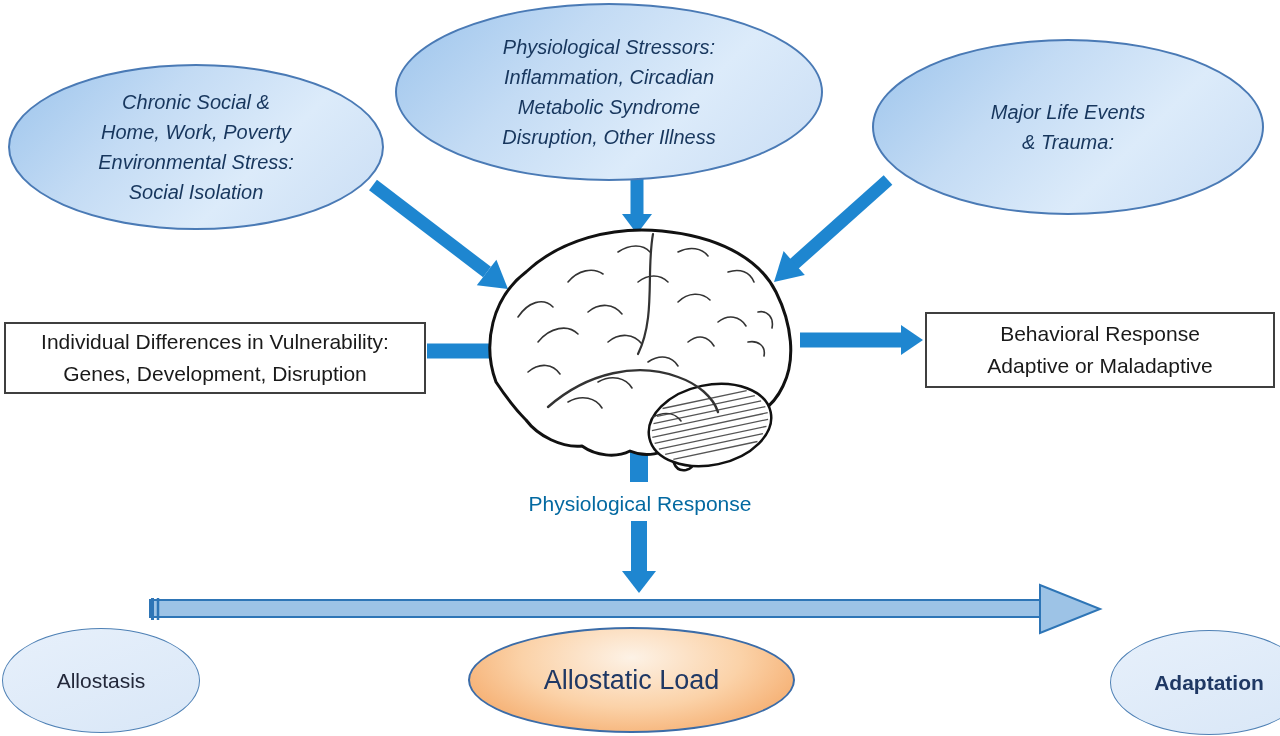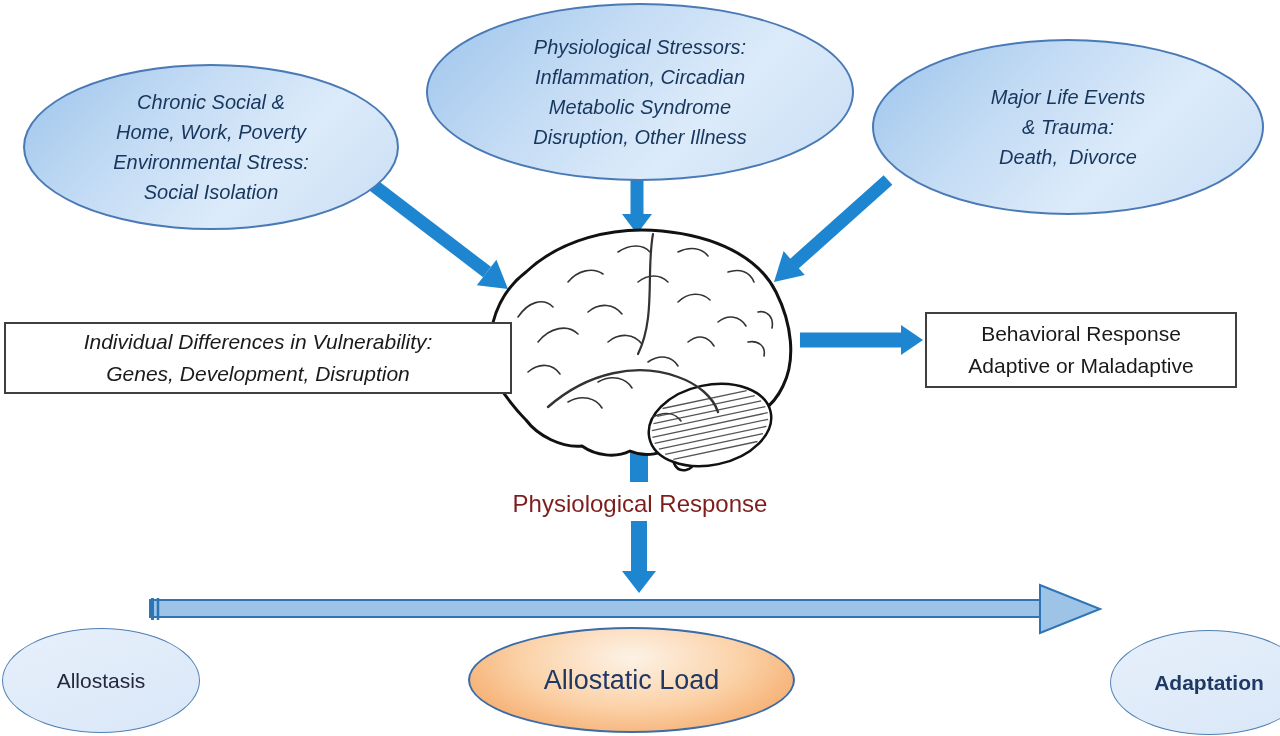--- a/index.html
+++ b/index.html
@@ -22,21 +22,21 @@
   }
   .orange-ellipse{
     background:radial-gradient(ellipse at 50% 28%,#fdf2e6 0%,#fbd2a8 48%,#f29b53 100%);
     border:2px solid #3b6ca8;
     color:#1f3864;font-size:27px;
   }
   .rect-box{
     background:#ffffff;border:2px solid #3f3f3f;color:#1a1a1a;
     font-size:21px;line-height:32px;
   }
-  .plain-label{color:#7f1d1d;font-size:24px;z-index:3;}
+  .plain-label{color:#0369a1;font-size:21px;z-index:3;}
   .ellipse-line,.box-line{display:block;white-space:pre-wrap;}
   #arrow-layer,#brain-box{position:absolute;z-index:1;}
   #arrow-layer{left:0;top:0;}
   #brain-box{left:478px;top:222px;}
 </style>
 </head>
 <body>
 
 <div id="figure">
 
@@ -124,46 +124,45 @@
       <path d="M 110,90 C 122,80 136,82 144,92"></path>
       <path d="M 130,120 C 142,110 156,112 164,122"></path>
       <path d="M 170,140 C 182,132 194,134 200,144"></path>
       <path d="M 210,120 C 220,112 230,114 236,124"></path>
       <path d="M 120,160 C 134,152 148,156 154,166"></path>
       <path d="M 90,180 C 104,172 118,176 124,186"></path>
       <path d="M 175,195 C 187,189 197,191 203,199"></path>
     </g>
   </svg>
 
-  <div class="node ellipse blue-ellipse" style="left:23px;top:64px;width:376px;height:166px;">
+  <div class="node ellipse blue-ellipse" style="left:8px;top:64px;width:376px;height:166px;">
     <span class="ellipse-line">Chronic Social &amp;</span>
     <span class="ellipse-line">Home, Work, Poverty</span>
     <span class="ellipse-line">Environmental Stress:</span>
     <span class="ellipse-line">Social Isolation</span>
   </div>
 
-  <div class="node ellipse blue-ellipse" style="left:426px;top:3px;width:428px;height:178px;">
+  <div class="node ellipse blue-ellipse" style="left:395px;top:3px;width:428px;height:178px;">
     <span class="ellipse-line">Physiological Stressors:</span>
     <span class="ellipse-line">Inflammation, Circadian</span>
     <span class="ellipse-line">Metabolic Syndrome</span>
     <span class="ellipse-line">Disruption, Other Illness</span>
   </div>
 
   <div class="node ellipse blue-ellipse" style="left:872px;top:39px;width:392px;height:176px;">
     <span class="ellipse-line">Major Life Events</span>
     <span class="ellipse-line">&amp; Trauma:</span>
-    <span class="ellipse-line">Death,  Divorce</span>
   </div>
 
-  <div class="node rect-box" style="left:4px;top:322px;width:508px;height:72px;font-style:italic;">
+  <div class="node rect-box" style="left:4px;top:322px;width:422px;height:72px;">
     <span class="box-line">Individual Differences in Vulnerability:</span>
     <span class="box-line">Genes, Development, Disruption</span>
   </div>
 
-  <div class="node rect-box" style="left:925px;top:312px;width:312px;height:76px;">
+  <div class="node rect-box" style="left:925px;top:312px;width:350px;height:76px;">
     <span class="box-line">Behavioral Response</span>
     <span class="box-line">Adaptive or Maladaptive</span>
   </div>
 
   <div class="node plain-label" style="left:480px;top:489px;width:320px;height:30px;">
     <span>Physiological Response</span>
   </div>
 
   <div class="node ellipse light-ellipse" style="left:2px;top:628px;width:198px;height:105px;color:#23283a;">
     <span>Allostasis</span>

